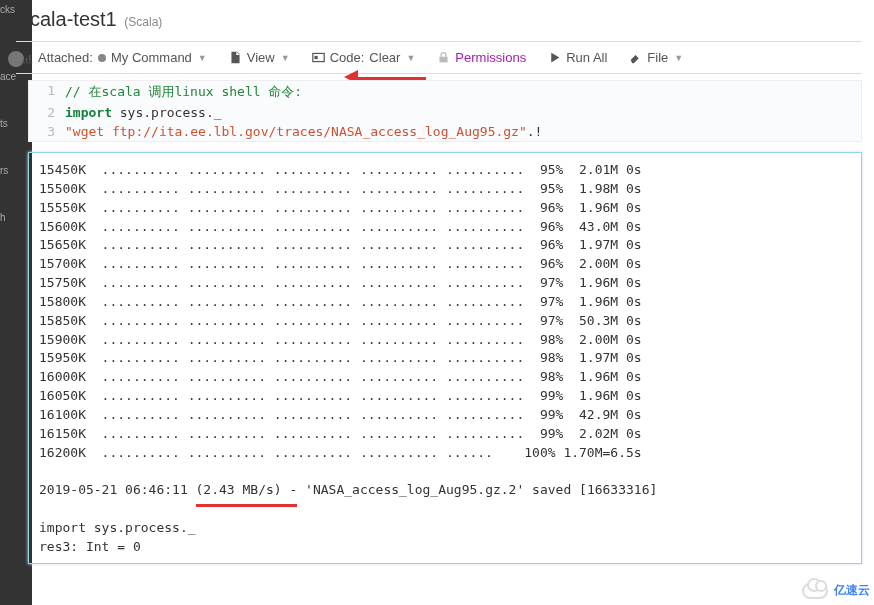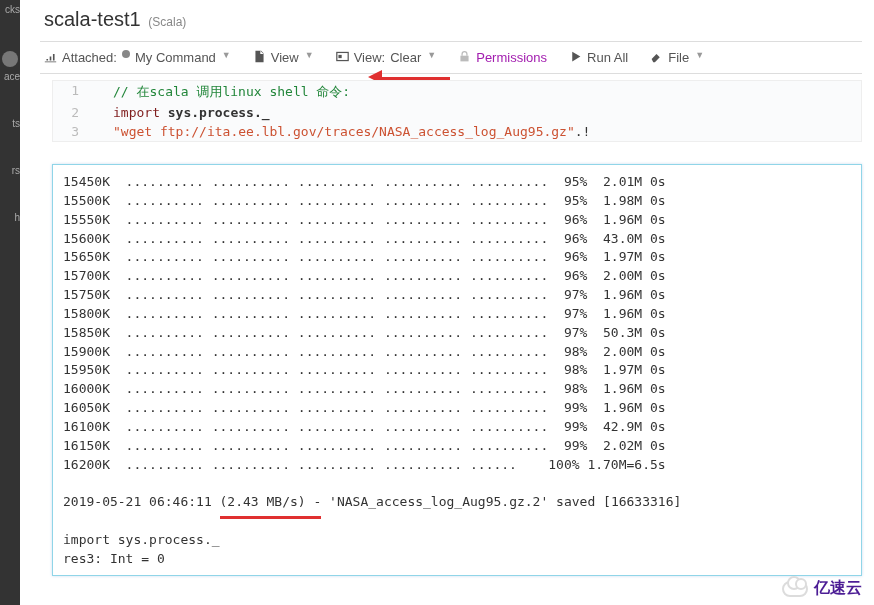--- a/index.html
+++ b/index.html
@@ -1,57 +1,57 @@
 <!DOCTYPE html>
 <html><head>
 <meta charset="utf-8">
 <style>
 * { box-sizing: border-box; margin: 0; padding: 0; }
 body { font-family: -apple-system, BlinkMacSystemFont, "Segoe UI", Helvetica, Arial, sans-serif; background: #fff; color: #333; font-size: 13px; }
 .viewport { width: 874px; height: 605px; position: relative; overflow: hidden; }
 
-.left-rail { position: absolute; left: 0; top: 0; width: 20px; height: 100%; background: #333; color: #aaa; font-size: 10px; text-align: right; padding-top: 4px; overflow:hidden;}
+.left-rail { position: absolute; left: 0; top: 0; width: 32px; height: 100%; background: #333; color: #aaa; font-size: 10px; text-align: left; padding-top: 4px; overflow:hidden;}
 .left-rail div { margin-bottom: 36px; }
 .left-rail .active { background:#777; border-radius:50%; width:16px; height:16px; margin:0 auto 4px;}
 
-.main { position: absolute; left: 28px; top: 0; right: 0; height: 100%; padding: 0 12px; }
+.main { position: absolute; left: 4px; top: 0; right: 0; height: 100%; padding: 0 12px; }
 
 .title-row { padding: 8px 0 10px 4px; }
 .nb-title { font-size: 20px; color: #333; font-weight: 400; }
 .nb-lang { color: #888; font-size: 12px; margin-left: 4px; }
 
 .toolbar { border-top: 1px solid #ddd; border-bottom: 1px solid #ddd; padding: 8px 4px; display: flex; align-items: center; gap: 22px; color: #555; font-size: 13px; }
-.toolbar .item { display: inline-flex; align-items: flex-start; gap: 5px; cursor: pointer; }
+.toolbar .item { display: inline-flex; align-items: center; gap: 5px; cursor: pointer; }
 .toolbar .disabled { color: #a21caf; }
 .caret { font-size: 9px; margin-left: 1px; color:#999;}
 .dot { width: 8px; height: 8px; background: #888; border-radius: 50%; display: inline-block; }
 .ico { width: 13px; height: 13px; display:inline-block; }
 
 .code-block { margin: 6px 0 0 12px; border: 1px solid #eee; font-family: Consolas, Menlo, monospace; font-size: 13px; background: #fafbfc; position: relative; }
 .code-row { display: flex; }
 .gutter { width: 34px; text-align: right; padding: 2px 8px 2px 0; color: #bbb; background: #fafbfc; user-select: none; }
-.code-line { padding: 2px 6px 2px 2px; white-space: pre; flex:1;margin-left:24px; }
+.code-line { padding: 2px 6px 2px 2px; white-space: pre; flex:1; }
 .c-comment { color: #22863a; }
-.c-kw { color: #7f1d1d; font-weight: 400; }
+.c-kw { color: #15803d; font-weight: 700; }
 .c-str { color: #cc5232; }
 .c-op { color: #333; }
-.c-plain { color:#333;font-weight:bold;}
+.c-plain { color:#333;}
 
 .arrow { position: absolute; left: 346px; top: 70px; pointer-events: none; }
 .arrow-line { width: 68px; height: 5px; background: #e03030; display:inline-block;}
 .arrow-head { width:0; height:0; display:inline-block; border-top: 7px solid transparent; border-bottom: 7px solid transparent; border-right: 14px solid #e03030; vertical-align: middle; margin-left:-6px; position:relative; top:-2px;}
 
-.output { margin: 22px 0 0 12px; border: 1px solid #90d5e8; box-shadow: 0 0 3px #cde; padding: 8px 10px 6px; font-family: Consolas, Menlo, monospace; font-size: 13px; color: #333; white-space: pre; overflow: auto; }
+.output { margin: 10px 0 0 12px; border: 1px solid #90d5e8; box-shadow: 0 0 3px #cde; padding: 8px 10px 6px; font-family: Consolas, Menlo, monospace; font-size: 13px; color: #333; white-space: pre; overflow: auto; }
 .output-line { line-height: 1.45; }
 
 .underline-red { border-bottom: 3px solid #e03030; padding-bottom:7px;}
 
 .cmd-meta { margin: 4px 0 0 12px; font-family: Consolas, Menlo, monospace; font-size: 12px; color: #aaa; padding: 4px 10px; }
 
-.watermark { position: absolute; right: 12px; bottom: 6px; color: #4c1d95; font-size: 16px; font-weight: 700; display:flex; align-items:center; gap:6px;}
+.watermark { position: absolute; right: 4px; bottom: 6px; color: #3b82f6; font-size: 12px; font-weight: 700; display:flex; align-items:center; gap:6px;}
 .cloud{ width:26px;height:16px;border:2px solid #dcdcdc;border-radius:10px;position:relative;}
 .cloud:before{content:"";width:10px;height:10px;border:2px solid #dcdcdc;border-radius:50%;position:absolute;top:-7px;left:3px;background:#fff;}
 .cloud:after{content:"";width:8px;height:8px;border:2px solid #dcdcdc;border-radius:50%;position:absolute;top:-5px;left:11px;background:#fff;}
 </style>
 </head>
 <body>
 
 <div class="viewport">
 
   <div class="left-rail">
@@ -86,21 +86,21 @@
             <path fill="#fff" d="M9 1v4h4" opacity="0"></path>
           </svg>
         <span>View</span>
         <span class="caret">▼</span>
       </span>
       <span class="item">
         <svg class="ico" viewBox="0 0 16 16">
             <rect x="1" y="3" width="14" height="10" fill="none" stroke="#555" stroke-width="1.5"></rect>
             <rect x="3" y="6" width="4" height="4" fill="#555"></rect>
           </svg>
-        <span>View:</span>
+        <span>Code:</span>
         <span>Clear</span>
         <span class="caret">▼</span>
       </span>
       <span class="item disabled">
         <svg class="ico" viewBox="0 0 16 16">
             <rect x="3" y="7" width="10" height="7" fill="#bbb"></rect>
             <path d="M5 7V5a3 3 0 016 0v2" fill="none" stroke="#bbb" stroke-width="1.5"></path>
           </svg>
         <span>Permissions</span>
       </span>

